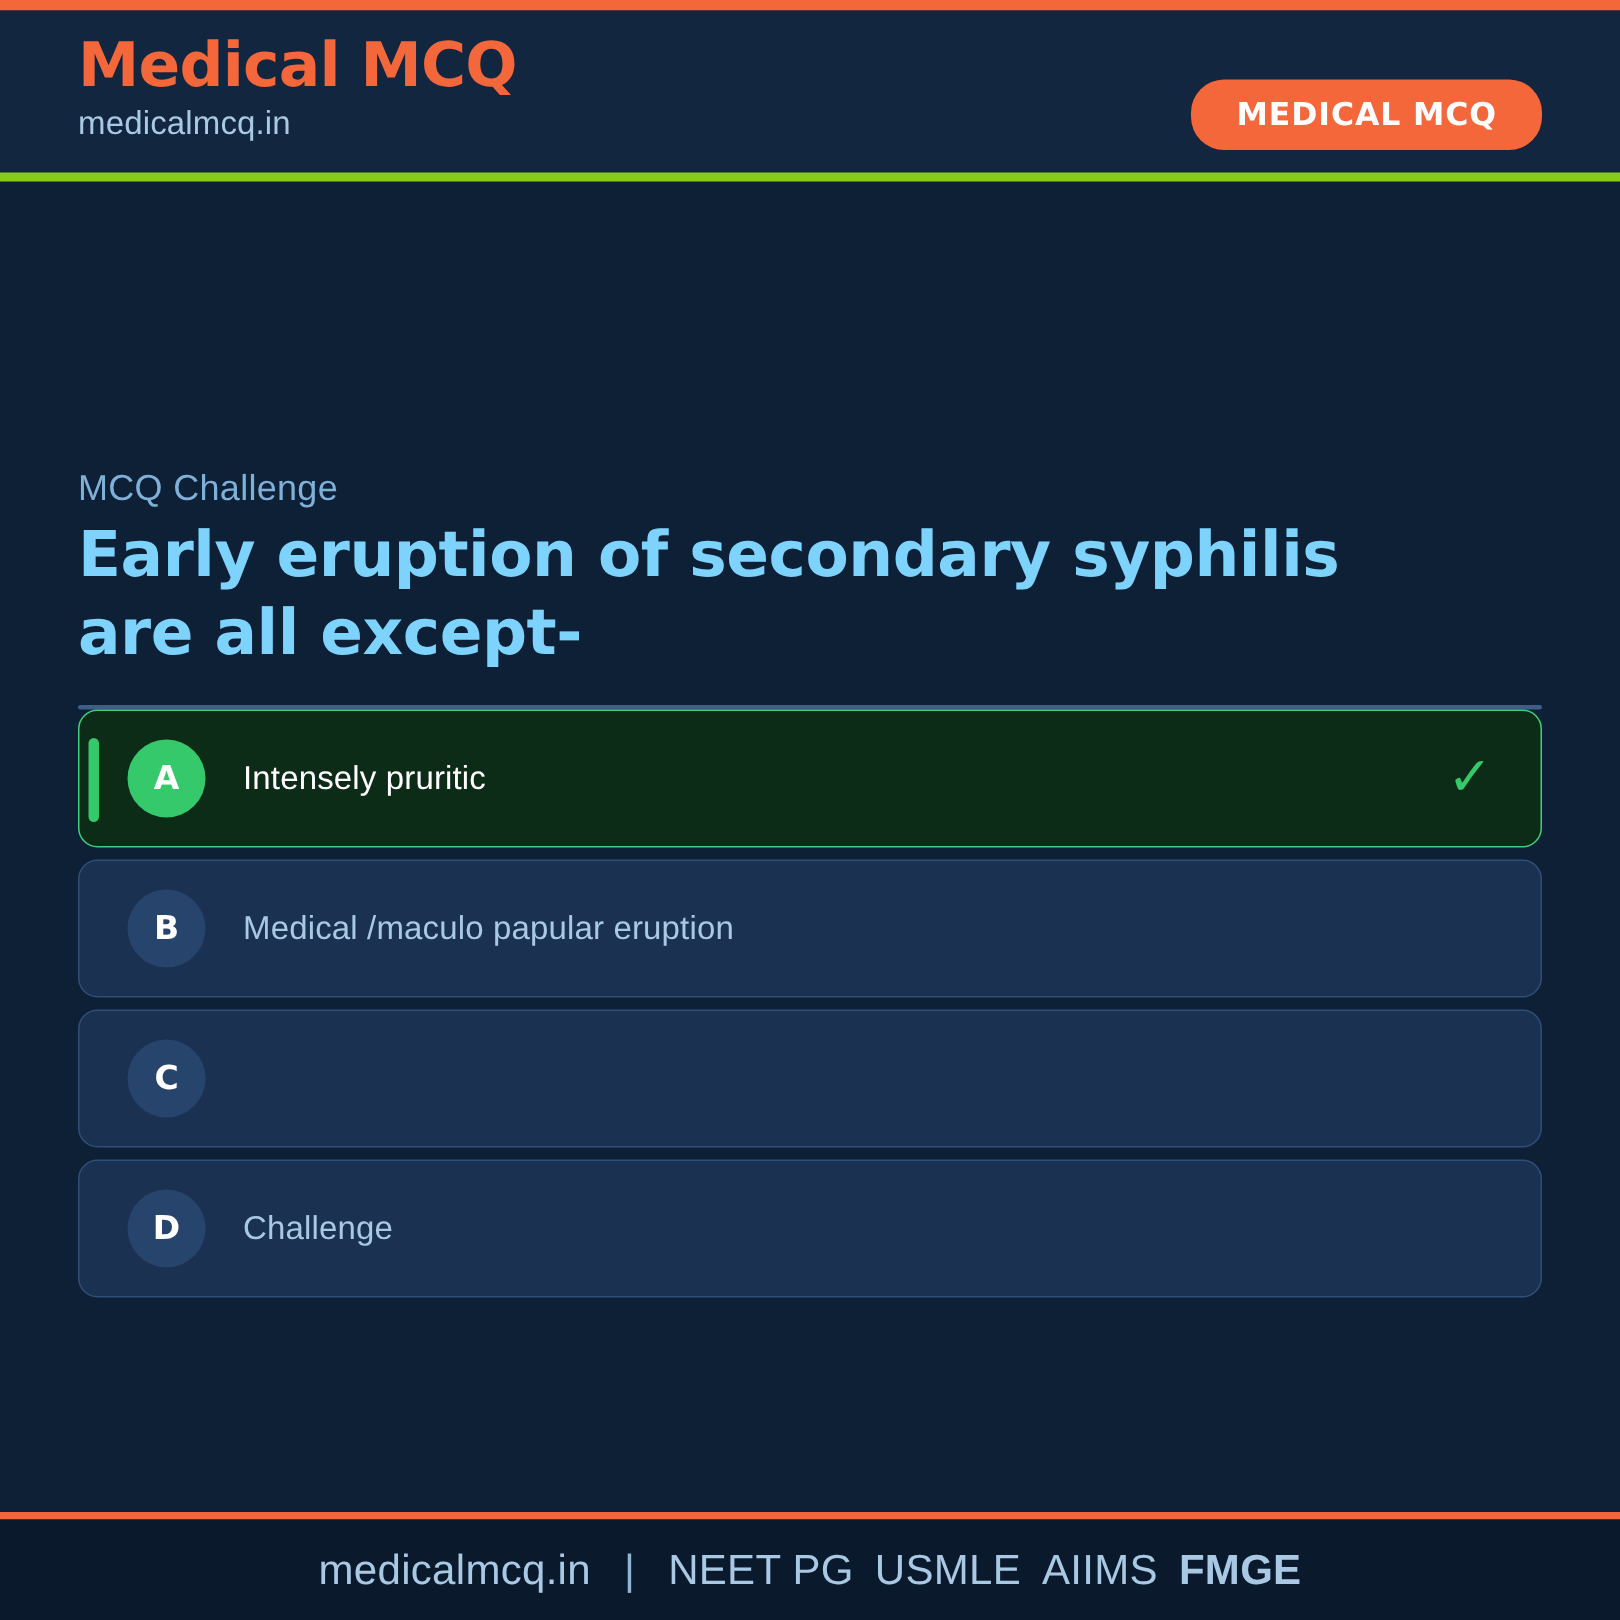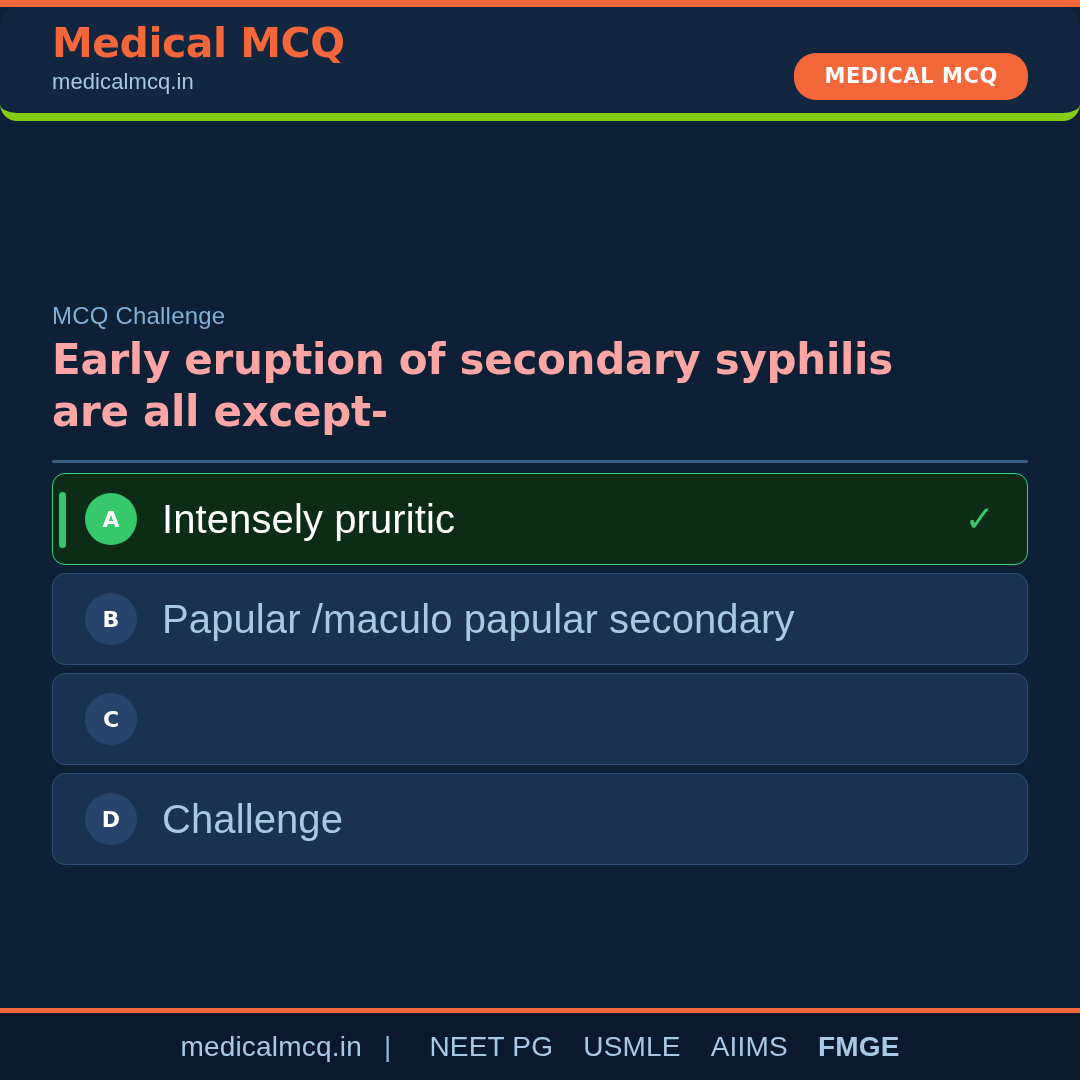--- a/index.html
+++ b/index.html
@@ -29,21 +29,21 @@
   .header {
     position:absolute;
     top:7px; left:0;
     width:1080px;
     height:114px;
     background:#13263f;
     border-bottom:3px solid #2b4straight;
     border-bottom:3px solid #2b4straight;
   }
   .header { border-bottom:3px solid #2d4straight; }
-  .header { border-bottom:8px solid #84cc16;border-radius:17px; }
+  .header { border-bottom:6px solid #84cc16; }
 
   .brand-block {
     position:absolute;
     left:52px;
     top:14px;
   }
   .brand-title {
     font-size:41px;
     font-weight:bold;
     color:#f4673a;
@@ -79,36 +79,36 @@
     position:absolute;
     top:124px; left:0;
     width:1080px;
     height:884px;
     background:#0e2036;
   }
 
   .q-wrap {
     position:absolute;
     left:52px;
-    top:178px;
+    top:188px;
     width:976px;
   }
 
   .eyebrow {
     font-size:24px;
     color:#7fb0d8;
     font-family:"Liberation Sans", sans-serif;
     letter-spacing:0.2px;
     margin-bottom:4px;
   }
 
   .question {
     font-size:42px;
     font-weight:bold;
-    color:#fca5a5;
+    color:#7dd3fc;
     line-height:1.24;
     letter-spacing:-0.3px;
     font-family:"DejaVu Sans", sans-serif;
     max-width:880px;
   }
 
   .divider {
     margin-top:22px;
     width:976px;
     height:3px;
@@ -169,21 +169,21 @@
     margin-left:32px;
     flex:0 0 auto;
   }
   .option.correct .circle {
     background:#35c96b;
     margin-left:32px;
   }
 
   .opt-text {
     margin-left:25px;
-    font-size:40px;
+    font-size:22px;
     color:#a8c8e4;
     font-family:"Liberation Sans", sans-serif;
     letter-spacing:0.1px;
     white-space:nowrap;
   }
   .option.correct .opt-text { color:#ffffff; }
 
   .tick {
     position:absolute;
     right:32px;
@@ -218,21 +218,21 @@
     align-items:baseline;
     color:#a8c8e4;
     font-size:28px;
     font-family:"Liberation Sans", sans-serif;
     letter-spacing:0.2px;
     white-space:nowrap;
   }
   .footer-site { margin-right:22px; }
   .footer-sep { margin-right:22px; color:#8fb6d6; }
   .footer-label { margin-right:14px; }
-  .footer-tag { margin-right:14px;margin-left:16px; }
+  .footer-tag { margin-right:14px; }
   .footer-tag:last-child { margin-right:0;font-weight:bold; }
 </style>
 </head>
 <body>
 
 <div class="top-accent"></div>
 
 <div class="header">
   <div class="brand-block">
     <div class="brand-title">Medical MCQ</div>
@@ -253,21 +253,21 @@
 
     <div class="option correct">
       <div class="accent-bar"></div>
       <div class="circle">A</div>
       <div class="opt-text">Intensely pruritic</div>
       <div class="tick">✓</div>
     </div>
 
     <div class="option">
       <div class="circle">B</div>
-      <div class="opt-text">Papular /maculo papular secondary</div>
+      <div class="opt-text">Medical /maculo papular eruption</div>
     </div>
 
     <div class="option">
       <div class="circle">C</div>
     </div>
 
     <div class="option">
       <div class="circle">D</div>
       <div class="opt-text">Challenge</div>
     </div>

